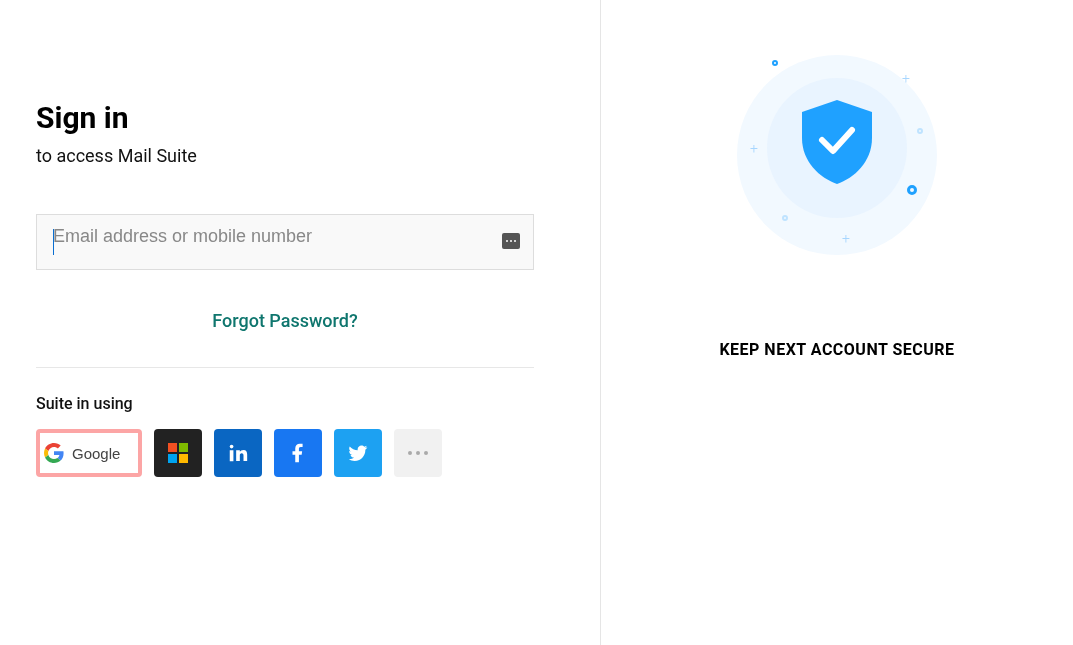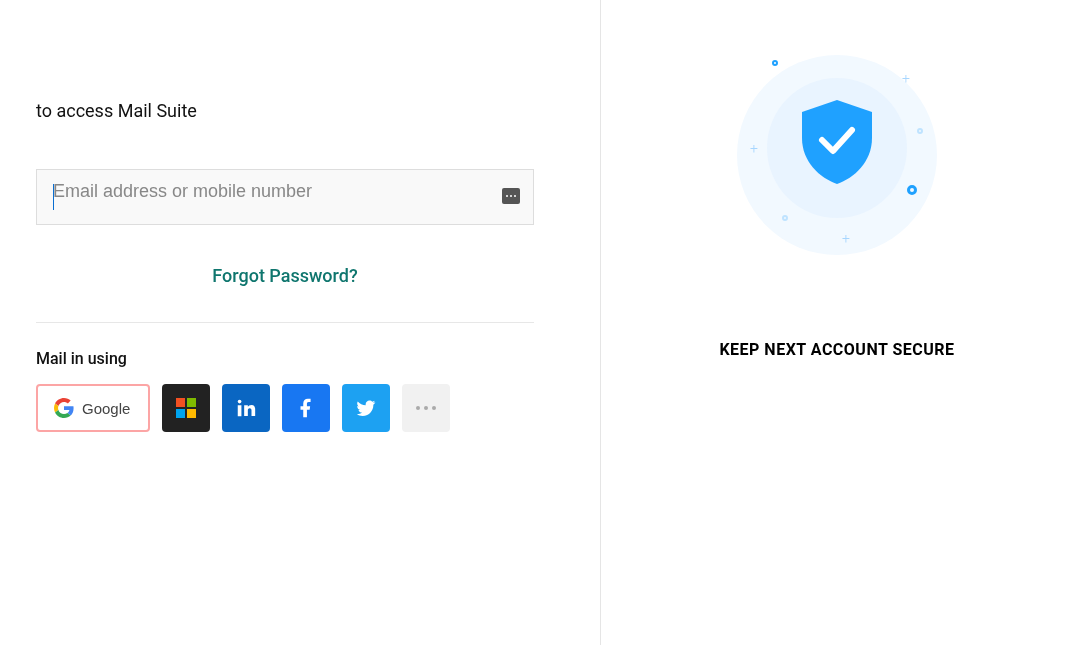--- a/index.html
+++ b/index.html
@@ -17,21 +17,21 @@
   .kbd-icon { position: absolute; right: 14px; top: 19px; width: 18px; height: 16px; background: #555; border-radius: 2px; display: flex; align-items: center; justify-content: center; }
   .kbd-icon span { display: flex; gap: 2px; }
   .kbd-icon i { width: 2px; height: 2px; background: #fff; border-radius: 50%; display: block; }
   .next-btn { width: 498px; height: 54px; background: #1fa1ff; color: #fff; border: none; font-size: 18px; font-weight: 700; letter-spacing: 1px; cursor: pointer; border-radius: 3px; margin-bottom: 42px; }
   .forgot { width: 498px; text-align: center; }
   .forgot a { color: #0f766e; font-size: 18px; text-decoration: none; font-weight: 500; }
   .hr { width: 498px; height: 1px; background: #e7e7e7; margin: 36px 0 26px 0; }
   .using-label { font-size: 16px; color: #111; margin-bottom: 16px; font-weight: 500; }
   .social-row { display: flex; gap: 12px; align-items: center; }
   .social-btn { height: 48px; border-radius: 4px; display: flex; align-items: center; justify-content: center; cursor: pointer; border: none; }
-  .google-btn { background: #fff; border: 2px solid #fca5a5; padding: 0 18px 0 16px; gap: 8px; }
+  .google-btn { background: #fff; border: 4px solid #fca5a5; padding: 0 18px 0 4px; gap: 8px; }
   .google-btn span.label { font-size: 15px; color: #444; }
   .sq { width: 48px; }
   .ms-btn { background: #222; }
   .li-btn { background: #0a66c2; }
   .fb-btn { background: #1877f2; }
   .tw-btn { background: #1da1f2; }
   .more-btn { background: #f1f1f1; }
   .dots { display: flex; gap: 4px; }
   .dots i { width: 4px; height: 4px; border-radius: 50%; background: #aaa; display: block; }
   .illus { width: 250px; height: 250px; position: relative; margin-bottom: 60px; }
@@ -41,20 +41,21 @@
   .dot-o { position: absolute; border: 2px solid #1fa1ff; border-radius: 50%; }
   .dot-o.small { width: 6px; height: 6px; }
   .dot-plus { position: absolute; color: #a7d6ff; font-size: 14px; font-weight: 300; }
   .secure-text { font-size: 16px; font-weight: 700; letter-spacing: 0.5px; color: #000; }
 </style>
 </head>
 <body>
 
 <div class="page">
   <div class="left">
+    <h1 class="title">Sign in</h1>
     <div class="subtitle">to access Mail Suite</div>
 
     <div class="input-wrap">
       <input class="email-input" type="text" placeholder="Email address or mobile number" style="">
       <div class="cursor-bar"></div>
       <div class="kbd-icon">
         <span>
             <i></i>
             <i></i>
             <i></i>
@@ -62,21 +63,21 @@
       </div>
     </div>
 
 
     <div class="forgot">
       <a href="#">Forgot Password?</a>
     </div>
 
     <div class="hr"></div>
 
-    <div class="using-label">Mail in using</div>
+    <div class="using-label">Suite in using</div>
 
     <div class="social-row">
       <button class="social-btn google-btn">
         <svg width="20" height="20" viewBox="0 0 48 48">
           <path fill="#EA4335" d="M24 9.5c3.54 0 6.71 1.22 9.21 3.6l6.85-6.85C35.9 2.38 30.47 0 24 0 14.62 0 6.51 5.38 2.56 13.22l7.98 6.19C12.43 13.72 17.74 9.5 24 9.5z"></path>
           <path fill="#4285F4" d="M46.98 24.55c0-1.57-.15-3.09-.38-4.55H24v9.02h12.94c-.58 2.96-2.26 5.48-4.78 7.18l7.73 6c4.51-4.18 7.09-10.36 7.09-17.65z"></path>
           <path fill="#FBBC05" d="M10.53 28.59c-.48-1.45-.76-2.99-.76-4.59s.27-3.14.76-4.59l-7.98-6.19C.92 16.46 0 20.12 0 24c0 3.88.92 7.54 2.56 10.78l7.97-6.19z"></path>
           <path fill="#34A853" d="M24 48c6.48 0 11.93-2.13 15.89-5.81l-7.73-6c-2.15 1.45-4.92 2.3-8.16 2.3-6.26 0-11.57-4.22-13.47-9.91l-7.98 6.19C6.51 42.62 14.62 48 24 48z"></path>
         </svg>
         <span class="label">Google</span>

